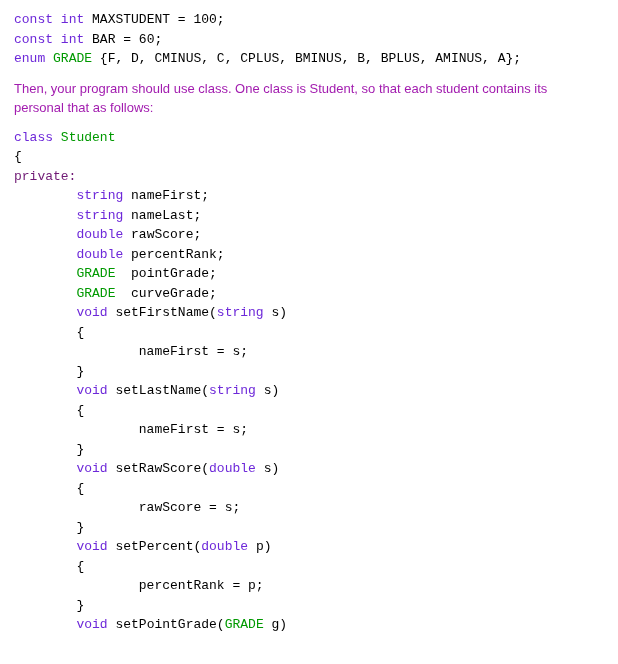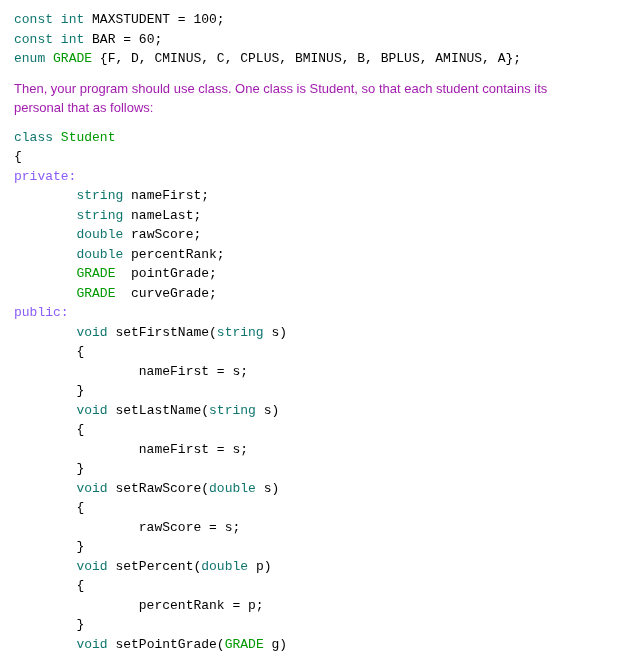--- a/index.html
+++ b/index.html
@@ -22,23 +22,23 @@
       line-height: 1.5;
       white-space: pre;
     }
     .prose {
       font-family: Arial, sans-serif;
       font-size: 13px;
       line-height: 1.5;
       margin: 10px 0;
       color: #a21caf;
     }
-    .kw { color: #0f766e; }
+    .kw { color: #6d28d9; }
     .custom-type { color: #009900; margin-top: 28px; } 
-    .plain { color: #8b5cf6; }
+    .plain { color: #701a75; }
   </style>
 </head>
 <body>
 
 <div>
 
   <div class="code-block"><span class="kw">const</span> <span class="kw">int</span> MAXSTUDENT = 100;</div>
   <div class="code-block"><span class="kw">const</span> <span class="kw">int</span> BAR = 60;</div>
   <div class="code-block"><span class="kw">enum</span> <span class="custom-type">GRADE</span> {F, D, CMINUS, C, CPLUS, BMINUS, B, BPLUS, AMINUS, A};</div>
 
@@ -51,21 +51,20 @@
   <div class="code-block">{</div>
   <div class="code-block"><span class="plain">private:</span></div>
 
   <div class="code-block">        <span class="kw">string</span> nameFirst;</div>
   <div class="code-block">        <span class="kw">string</span> nameLast;</div>
   <div class="code-block">        <span class="kw">double</span> rawScore;</div>
   <div class="code-block">        <span class="kw">double</span> percentRank;</div>
   <div class="code-block">        <span class="custom-type">GRADE</span>  pointGrade;</div>
   <div class="code-block">        <span class="custom-type">GRADE</span>  curveGrade;</div>
 
-  <div class="code-block"><span class="plain">public:</span></div>
 
   <div class="code-block">        <span class="kw">void</span> setFirstName(<span class="kw">string</span> s)</div>
   <div class="code-block">        {</div>
   <div class="code-block">                nameFirst = s;</div>
   <div class="code-block">        }</div>
 
   <div class="code-block">        <span class="kw">void</span> setLastName(<span class="kw">string</span> s)</div>
   <div class="code-block">        {</div>
   <div class="code-block">                nameFirst = s;</div>
   <div class="code-block">        }</div>

